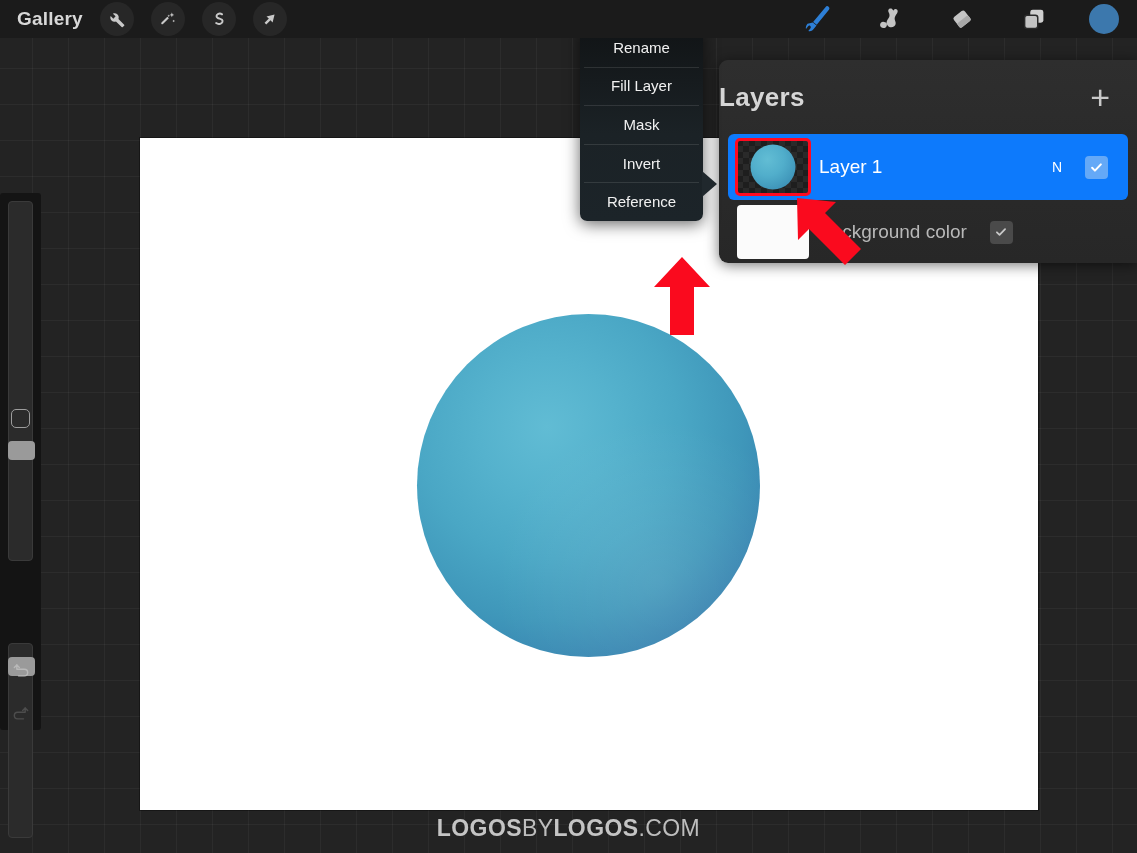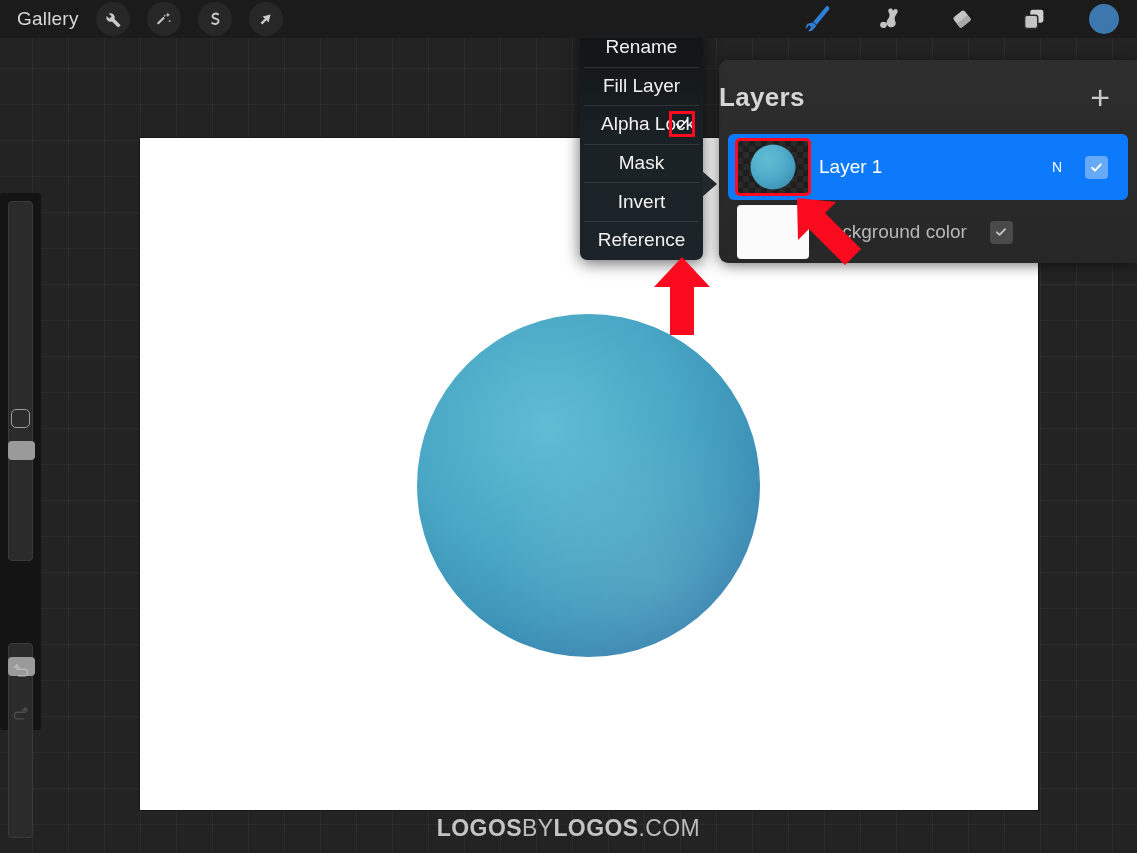--- a/index.html
+++ b/index.html
@@ -35,20 +35,21 @@
     display: flex;
     align-items: center;
     z-index: 40;
   }
   #gallery-btn {
     color: #d8d8d8;
     font-size: 19px;
     margin-left: 17px;
     letter-spacing: .2px;
     cursor: pointer;
+    font-weight: bold;
   }
   .tool-circle {
     width: 34px; height: 34px;
     border-radius: 50%;
     background: #272727;
     margin-left: 17px;
     display: flex;
     align-items: center;
     justify-content: center;
     cursor: pointer;
@@ -254,21 +255,21 @@
     box-shadow: 0 3px 16px rgba(0,0,0,.6);
     overflow: visible;
   }
   .menu-item {
     height: 38.6px;
     display: flex;
     align-items: center;
     justify-content: center;
     position: relative;
     color: #f1f1f1;
-    font-size: 19px;
+    font-size: 15px;
     cursor: pointer;
   }
   .menu-item + .menu-item::before {
     content: "";
     position: absolute;
     left: 4px; right: 4px; top: 0;
     height: 1px;
     background: rgba(255,255,255,0.11);
   }
   #menu-pointer {
@@ -450,28 +451,20 @@
     </div>
   </div>
 </div>
 
 <div id="context-menu">
   <div id="menu-pointer"></div>
 
   <div class="menu-item">Rename</div>
   <div class="menu-item">Fill Layer</div>
 
-  <div class="menu-item" id="menu-item-alphalock">
-    <span>Alpha Lock</span>
-    <span id="alpha-check-box">
-      <svg width="16" height="16" viewBox="0 0 24 24" fill="none" stroke="#ffffff" stroke-width="2.3" stroke-linecap="round" stroke-linejoin="round">
-        <path d="M4 12.5l5 5L20 5.5"></path>
-      </svg>
-    </span>
-  </div>
 
   <div class="menu-item">Mask</div>
   <div class="menu-item">Invert</div>
   <div class="menu-item">Reference</div>
 </div>
 
 <svg class="red-arrow" id="arrow-up" width="58" height="78" viewBox="0 0 58 78">
   <path d="M29 0 L57 30 L41 30 L41 78 L17 78 L17 30 L1 30 Z" fill="#fa0a1e"></path>
 </svg>
 

